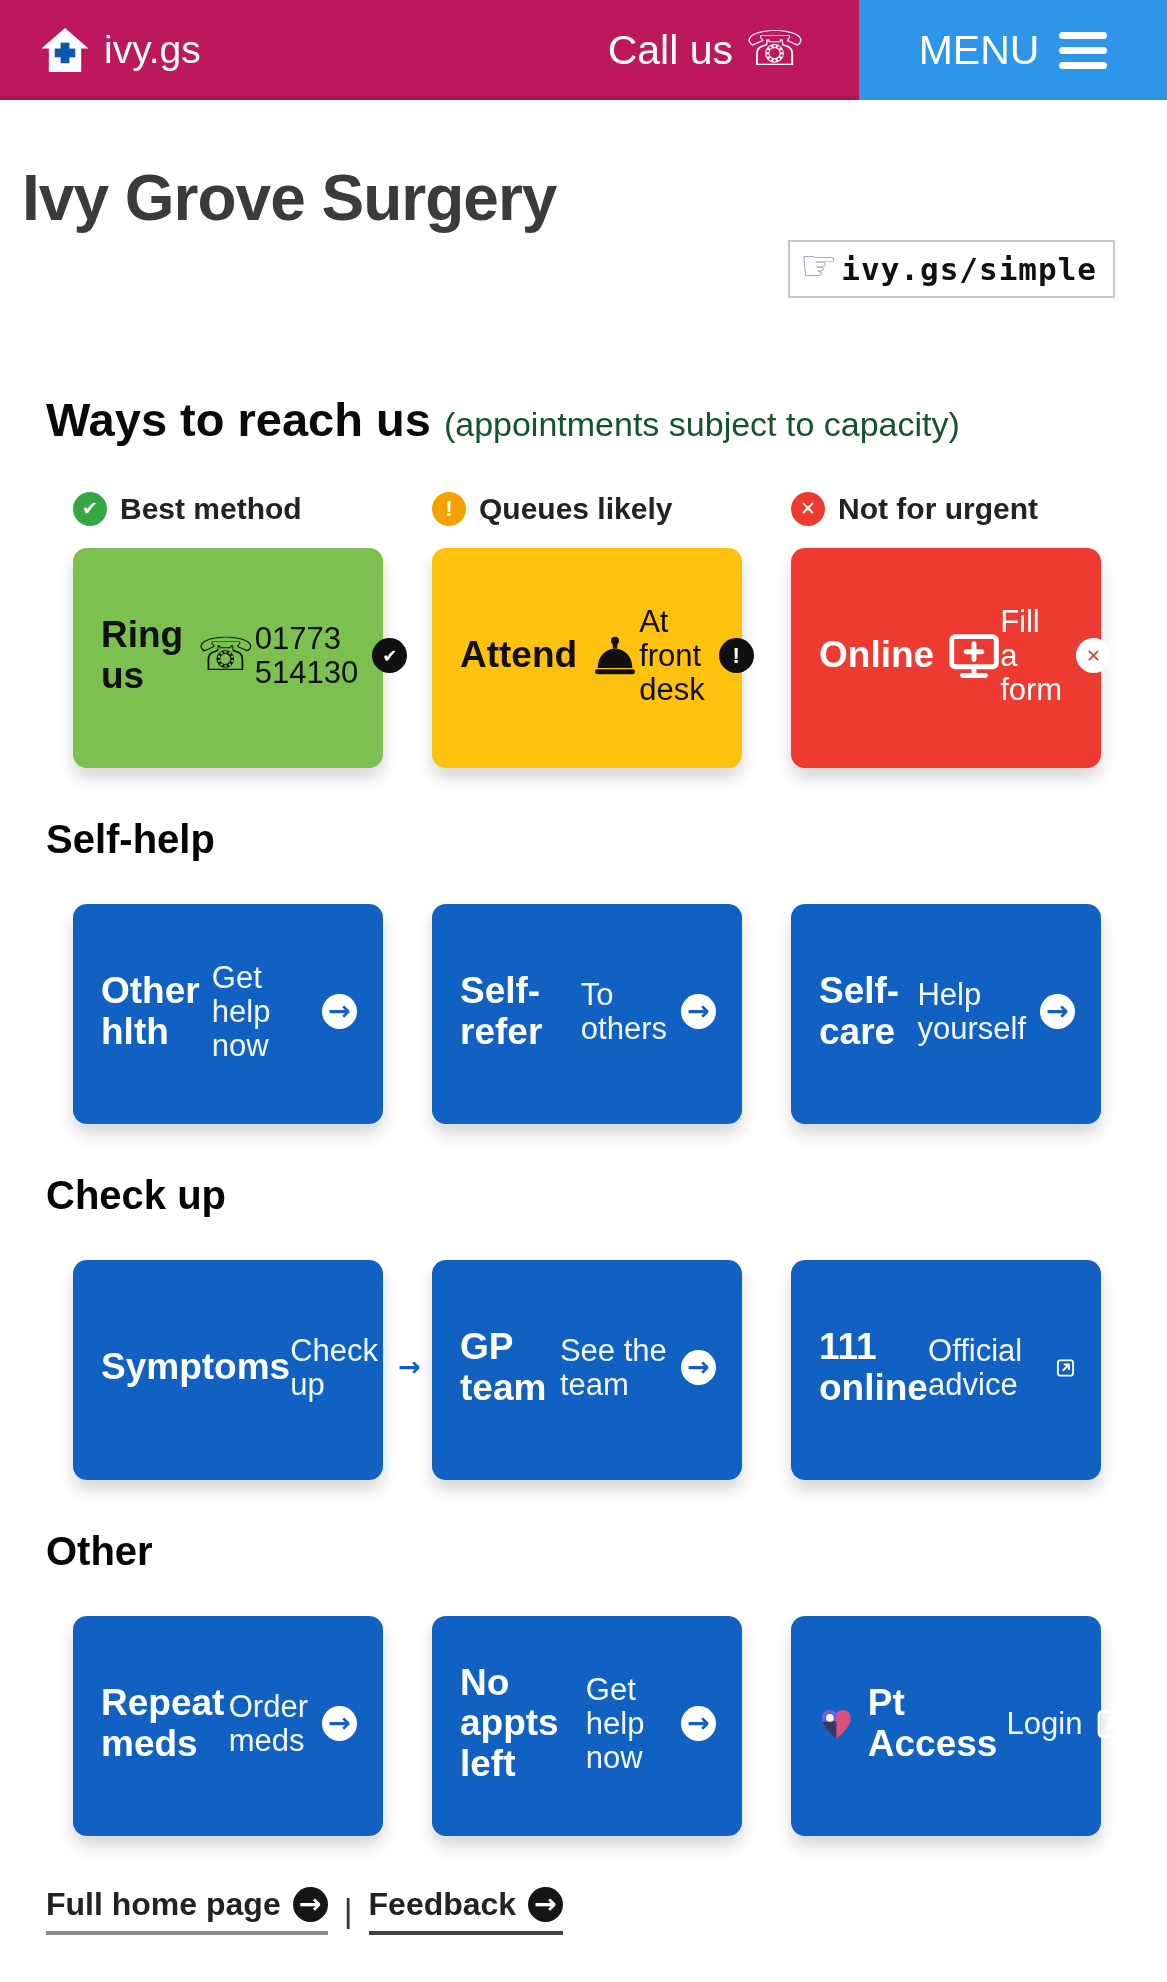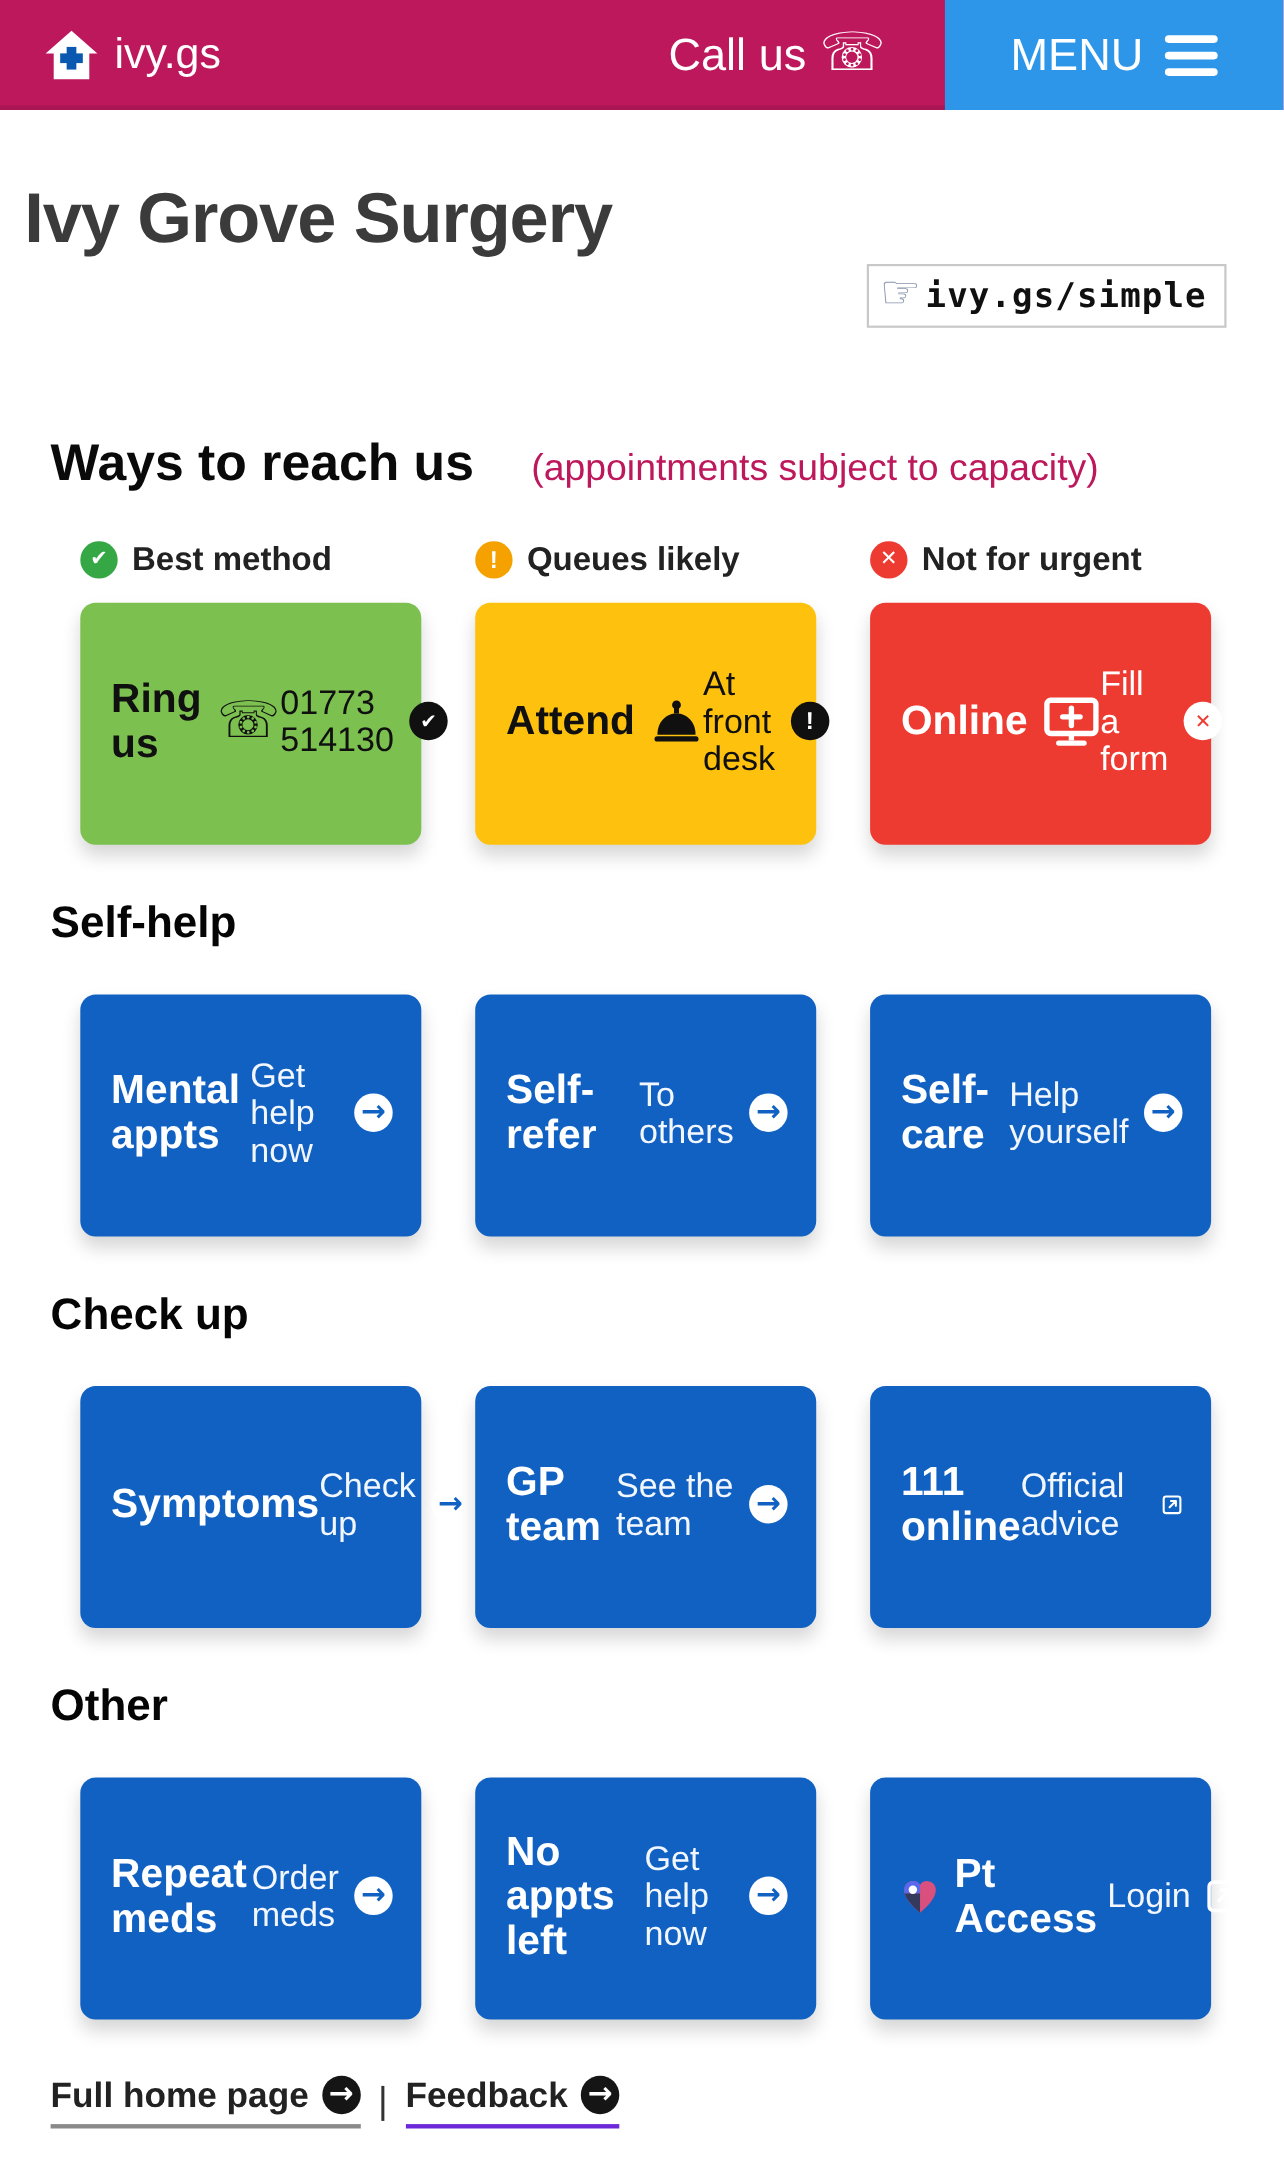--- a/index.html
+++ b/index.html
@@ -18,21 +18,21 @@
 
   
   .titlebar{display:flex;align-items:flex-start;margin:62px 52px 0 22px;}
   .page-title{font-size:64px;font-weight:bold;color:#3b3b3b;letter-spacing:-1px;line-height:1.15;}
   .urlchip{margin-left:auto;margin-top:78px;border:2px solid #c8c8c8;background:#fff;display:flex;align-items:center;gap:4px;padding:6px 16px 6px 10px;}
   .hand{font-family:"DejaVu Sans",sans-serif;color:#8b96ad;font-size:42px;line-height:1;position:relative;top:-3px;}
   .urltext{font-family:"DejaVu Sans Mono","Liberation Mono",monospace;font-weight:bold;font-size:31px;color:#101010;letter-spacing:1px;}
 
   
   .ways-head{margin:96px 30px 0 46px;font-size:47px;font-weight:bold;color:#0a0a0a;line-height:1.1;}
-  .ways-note{font-size:34px;font-weight:normal;color:#be185d;margin-left:39px;}
+  .ways-note{font-size:34px;font-weight:normal;color:#14532d;}
 
   
   .row{display:grid;grid-template-columns:repeat(3,310px);column-gap:49px;padding-left:73px;}
   .badges{margin-top:46px;}
   .badge{display:flex;align-items:center;gap:13px;font-size:30px;font-weight:bold;color:#222;}
   .badge-ico{width:34px;height:34px;border-radius:50%;display:flex;align-items:center;justify-content:center;color:#fff;font-weight:bold;flex:0 0 34px;}
   .b-green{background:#35a845;}
   .b-orange{background:#f5a200;}
   .b-red{background:#ee3b31;}
   .g-check{font-size:19px;}
@@ -59,21 +59,21 @@
   .ci .g-x{font-size:18px;}
   .g-arrow{font-size:27px;font-family:"DejaVu Sans",sans-serif;position:relative;top:-1px;}
 
   .sec-head{margin:48px 0 0 46px;font-size:40px;font-weight:bold;color:#050505;line-height:1.15;}
   .cards.blue-row{margin-top:42px;}
 
   
   .footer{margin:50px 0 0 46px;display:flex;align-items:center;gap:16px;font-size:32px;font-weight:bold;color:#222;}
   .flink{display:inline-flex;align-items:center;gap:12px;padding-bottom:8px;cursor:pointer;}
   .flink.u-gray{border-bottom:4px solid #8a8a8a;}
-  .flink.u-dark{border-bottom:4px solid #6d28d9;}
+  .flink.u-dark{border-bottom:4px solid #404040;}
   .fsep{color:#333;font-weight:normal;font-size:34px;}
 
   svg{display:block;}
 </style>
 </head>
 <body>
 
 <div class="page">
 
   <div class="header">
@@ -180,21 +180,21 @@
             <span class="g-x">✕</span>
           </span>
       </div>
     </div>
   </div>
 
   <div class="sec-head">Self-help</div>
   <div class="row cards blue-row">
     <div class="card blue">
       <div class="card-title">
-          <span>Mental appts</span>
+          <span>Other hlth</span>
         </div>
       <div class="card-sub">
         <span>Get help now</span>
         <span class="ci ci-white-blue">
             <span class="g-arrow">→</span>
           </span>
       </div>
     </div>
     <div class="card blue">
       <div class="card-title">

